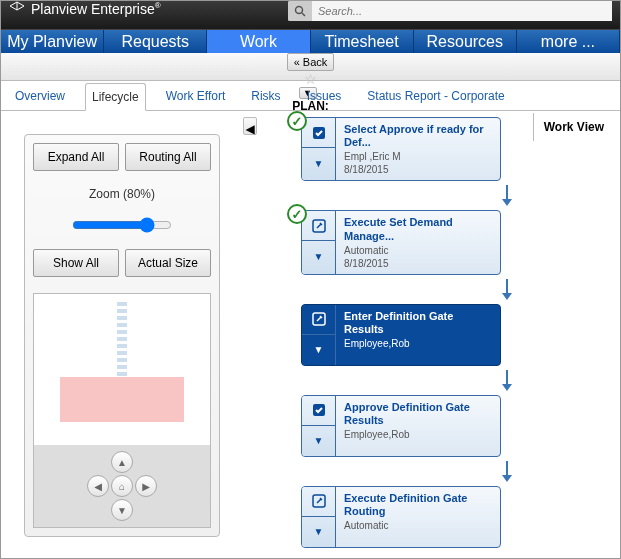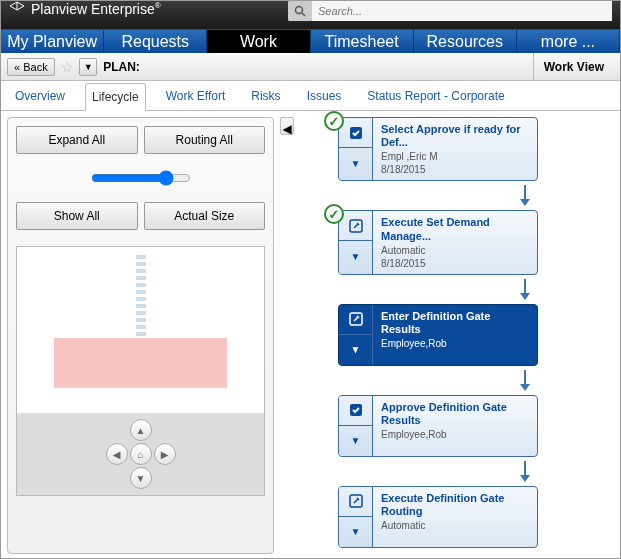--- a/index.html
+++ b/index.html
@@ -8,37 +8,37 @@
 .topbar { background: linear-gradient(#3a3a3a, #1a1a1a); height: 28px; display: flex; align-items: flex-start; padding: 0 8px; color: #fff; }
 .logo-icon { width: 16px; height: 16px; margin-right: 6px; }
 .brand { font-size: 14px; font-weight: normal; }
 .brand sup { font-size: 8px; }
 .search-wrap { margin-left: auto; display: flex; align-items: center; background: #eee; border-radius: 2px; }
 .search-btn { width: 24px; height: 20px; background: #ccc; border: none; border-radius: 2px 0 0 2px; display: flex; align-items: center; justify-content: center; cursor: pointer; }
 .search-input { width: 300px; height: 20px; border: none; padding: 0 6px; font-style: italic; color: #888; font-size: 11px; background: #f5f5f5; }
 
 .mainnav { display: flex; height: 24px; border-top: 1px solid #444; }
 .mainnav-item { flex: 1; text-align: center; line-height: 24px; color: #fff; font-size: 16px; background: linear-gradient(#2a6db8, #0a4a9a); border-right: 1px solid #053a7a; cursor: pointer; }
-.mainnav-item.active { background: #000000; }
-
-.subbar { display: flex; height: 28px; background: linear-gradient(#fafafa, #e5e5e5); border-bottom: 1px solid #bbb; align-items: center; padding: 0 6px; }
+.mainnav-item.active { background: #3b82f6; }
+
+.subbar { display: flex; height: 28px; background: linear-gradient(#fafafa, #e5e5e5); border-bottom: 1px solid #bbb; align-items: center; padding: 0 6px; flex-direction: column; }
 .back-btn { background: linear-gradient(#fafafa,#ddd); border: 1px solid #aaa; padding: 2px 6px; font-size: 11px; cursor: pointer; border-radius: 2px; }
 .star-icon { margin: 0 6px; color: #bbb; font-size: 14px; }
 .dd-btn { background: linear-gradient(#fafafa,#ddd); border: 1px solid #aaa; width: 18px; height: 18px; font-size: 9px; cursor: pointer; border-radius: 2px; margin-right: 6px; }
 .plan-label { font-weight: bold; font-size: 12px; }
 .plan-title { font-size: 12px; margin-left: 4px; }
 .workview { margin-left: auto; font-weight: bold; font-size: 12px; padding: 0 10px; border-left: 1px solid #bbb; line-height: 28px; }
 
 .tabs { display: flex; height: 30px; align-items: center; padding: 0 8px; border-bottom: 1px solid #bbb; gap: 14px; }
 .tab { color: #1a5da8; font-size: 12px; padding: 6px 6px; cursor: pointer; }
 .tab.active { background: #fff; border: 1px solid #bbb; border-bottom: 1px solid #fff; border-radius: 3px 3px 0 0; color: #333; position: relative; top: 1px; }
 
 .content { display: flex; height: calc(559px - 28px - 24px - 28px - 30px); }
 
-.sidepanel { width: 267px; border: 1px solid #bbb; border-radius: 4px; margin: 6px; padding: 8px; background: linear-gradient(#fafafa,#f0f0f0); display: flex; flex-direction: column; gap: 16px; }
+.sidepanel { width: 196px; border: 1px solid #bbb; border-radius: 4px; margin: 23px; padding: 8px; background: linear-gradient(#fafafa,#f0f0f0); display: flex; flex-direction: column; gap: 16px; }
 .btn-row { display: flex; gap: 6px; }
 .pv-btn { flex: 1; background: linear-gradient(#fafafa,#e0e0e0); border: 1px solid #999; padding: 6px 4px; font-size: 12px; cursor: pointer; border-radius: 2px; }
 .zoom-label { text-align: center; font-size: 12px; color: #333; }
 .slider { width: 100px; margin: 0 auto; }
 .minimap { border: 1px solid #bbb; background: #fff; height: 250px; position: relative; display:flex; flex-direction:column; }
 .minimap-body { flex:1; position:relative; overflow:hidden; }
 .mm-bars { position:absolute; left:50%; top:8px; transform:translateX(-50%); width:10px; }
 .mm-bar { height:4px; background:#cde; margin-bottom:3px; }
 .mm-highlight { position:absolute; left:15%; right:15%; top:55%; height:30%; background:#f8c4c4; }
 .mm-ctrl { background:#ddd; padding:6px; display:flex; flex-direction:column; align-items:center; gap:2px; }
@@ -120,20 +120,21 @@
   <div class="tab">Status Report - Corporate</div>
 </div>
 
 <div class="content">
 
   <div class="sidepanel">
     <div class="btn-row">
       <button class="pv-btn">Expand All</button>
       <button class="pv-btn">Routing All</button>
     </div>
+    <div class="zoom-label">Zoom (80%)</div>
     <input type="range" class="slider" min="0" max="100" value="80" style="">
     <div class="btn-row">
       <button class="pv-btn">Show All</button>
       <button class="pv-btn">Actual Size</button>
     </div>
     <div class="minimap">
       <div class="minimap-body">
         <div class="mm-bars">
           <div class="mm-bar"></div>
             <div class="mm-bar"></div>

